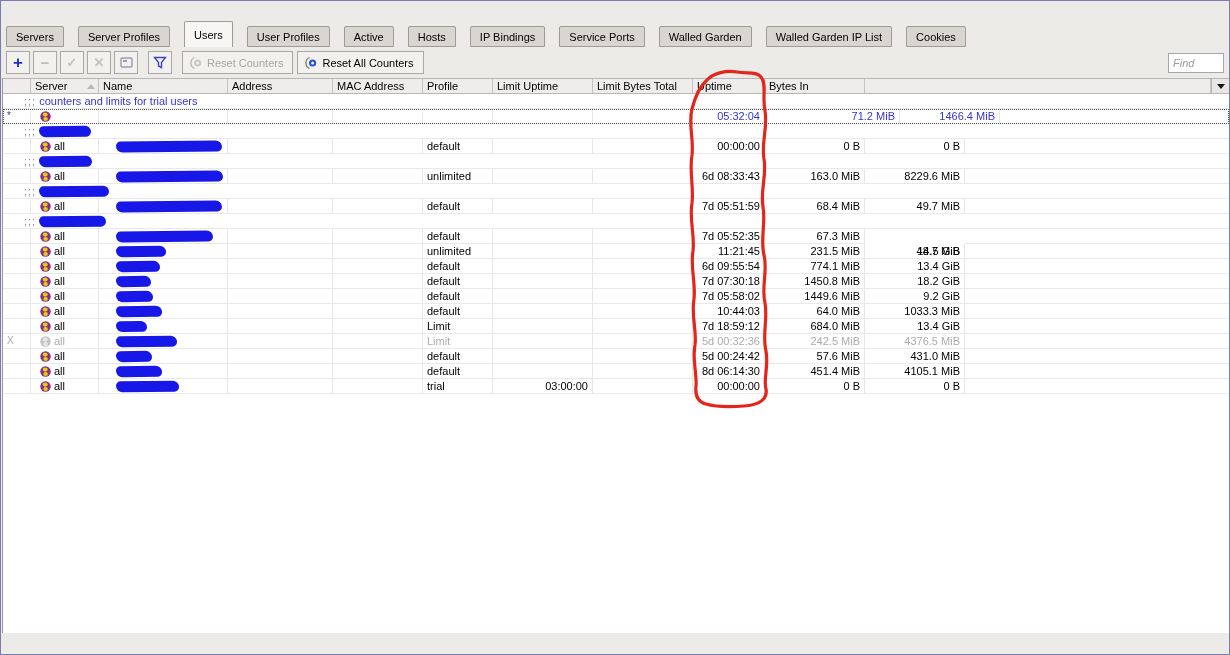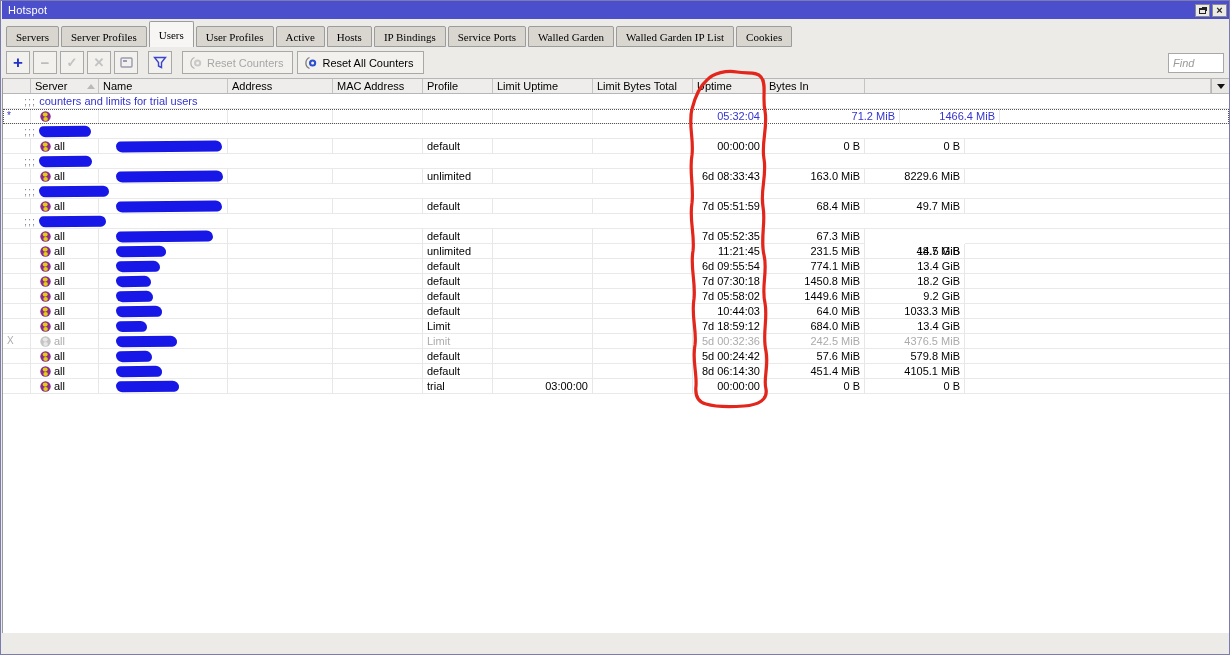--- a/index.html
+++ b/index.html
@@ -11,21 +11,21 @@
   
   .titlebar { position:absolute; left:1px; top:0; width:1228px; height:18px; background:#4c4fcb; color:#fff; display:flex; align-items:center; padding-left:6px; }
   .title-text { font-size:11px; letter-spacing:0.2px; }
   .win-btns { margin-left:auto; display:flex; gap:2px; padding-right:3px; }
   .win-btn { width:15px; height:13px; background:#eceae7; border:1px solid #8a8a8a; display:flex; align-items:center; justify-content:center; cursor:default; }
   .glyph-restore { width:7px; height:6px; border:1px solid #222; border-top:2px solid #222; background:#eceae7; box-shadow:2px -2px 0 -1px #222; margin-top:1px; margin-right:1px; }
   .glyph-close { font-size:11px; font-weight:bold; color:#222; line-height:9px; }
 
   
   .tabbar { position:absolute; left:1px; top:19px; width:1228px; height:27px; display:flex; align-items:flex-end; padding-left:4px; }
-  .tab { height:21px; padding:0 9px; display:flex; align-items:center; background:#d9d6d0; border:1px solid #9c9c9c; border-bottom:1px solid #9c9c9c; margin-right:2px; position:relative; border-radius:2px 2px 0 0; white-space:nowrap;font-family:Liberation Serif, serif; }
+  .tab { height:21px; padding:0 9px; display:flex; align-items:center; background:#d9d6d0; border:1px solid #9c9c9c; border-bottom:1px solid #9c9c9c; margin-right:14px; position:relative; border-radius:2px 2px 0 0; white-space:nowrap; }
   .tab.active { height:26px; background:#f7f6f4; border-bottom:none; z-index:3; }
 
   
   .toolbar { position:absolute; left:1px; top:46px; width:1228px; height:31px; display:flex; align-items:center; padding-left:4px; }
   .tool-btn { width:24px; height:23px; background:#f2f1ee; border:1px solid #a8a8a8; display:flex; align-items:center; justify-content:center; margin-right:3px; }
   .tool-btn.disabled { color:#bdbdbd; }
   .t-plus { color:#2230cc; font-size:17px; font-weight:bold; line-height:14px; }
   .t-minus { color:#b9b9b9; font-size:15px; font-weight:bold; }
   .t-check { color:#c2c2c2; font-size:13px; font-weight:bold; }
   .t-cross { color:#c2c2c2; font-size:13px; font-weight:bold; }
@@ -64,31 +64,20 @@
   .statusbar { position:absolute; left:1px; top:632px; width:1228px; height:22px; background:#edebe8; border-top:1px solid #bcbcbc; display:flex; align-items:center; padding-left:5px; }
 
   
   .annotation { position:absolute; left:0; top:0; width:1230px; height:655px; pointer-events:none; z-index:20; }
 </style>
 </head>
 <body>
 
 <div class="window">
 
-  <div class="titlebar">
-    <span class="title-text">Hotspot</span>
-    <span class="win-btns">
-      <span class="win-btn">
-          <span class="glyph-restore"></span>
-        </span>
-      <span class="win-btn">
-          <span class="glyph-close">×</span>
-        </span>
-    </span>
-  </div>
 
   <div class="tabbar">
       <div class="tab">Servers</div>
       <div class="tab">Server Profiles</div>
       <div class="tab active">Users</div>
       <div class="tab">User Profiles</div>
       <div class="tab">Active</div>
       <div class="tab">Hosts</div>
       <div class="tab">IP Bindings</div>
       <div class="tab">Service Ports</div>
@@ -491,21 +480,21 @@
           <div class="cell txt" style="width: 129px; flex: 0 0 129px; display: flex; padding-left: 17px;">
             <span class="scribble small" style="width: 36px;"></span>
           </div>
           <div class="cell txt" style="width: 105px; flex: 0 0 105px;"></div>
           <div class="cell txt" style="width: 90px; flex: 0 0 90px;"></div>
           <div class="cell txt" style="width: 70px; flex: 0 0 70px;">default</div>
           <div class="cell num" style="width: 100px; flex: 0 0 100px;"></div>
           <div class="cell num" style="width: 100px; flex: 0 0 100px;"></div>
           <div class="cell num" style="width: 72px; flex: 0 0 72px;">5d 00:24:42</div>
           <div class="cell num" style="width: 100px; flex: 0 0 100px;">57.6 MiB</div>
-          <div class="cell num" style="width: 100px; flex: 0 0 100px;">579.8 MiB</div>
+          <div class="cell num" style="width: 100px; flex: 0 0 100px;">431.0 MiB</div>
           <div class="cell" style="flex: 1 1 auto; border-right: none;"></div>
         </div>
         <div class="row">
           <div class="cell txt flagcell" style="width: 28px; flex: 0 0 28px;"></div>
           <div class="cell srv" style="width: 68px; flex: 0 0 68px;">
             <svg class="usr-ico" width="11" height="11">
               <circle cx="5.5" cy="5.5" r="5.2" fill="#8b2a8b"></circle>
               <ellipse cx="5.2" cy="3.6" rx="2.5" ry="2.1" fill="#e3cf12"></ellipse>
               <ellipse cx="5.6" cy="8" rx="2.3" ry="1.9" fill="#e3cf12"></ellipse>
             </svg>

